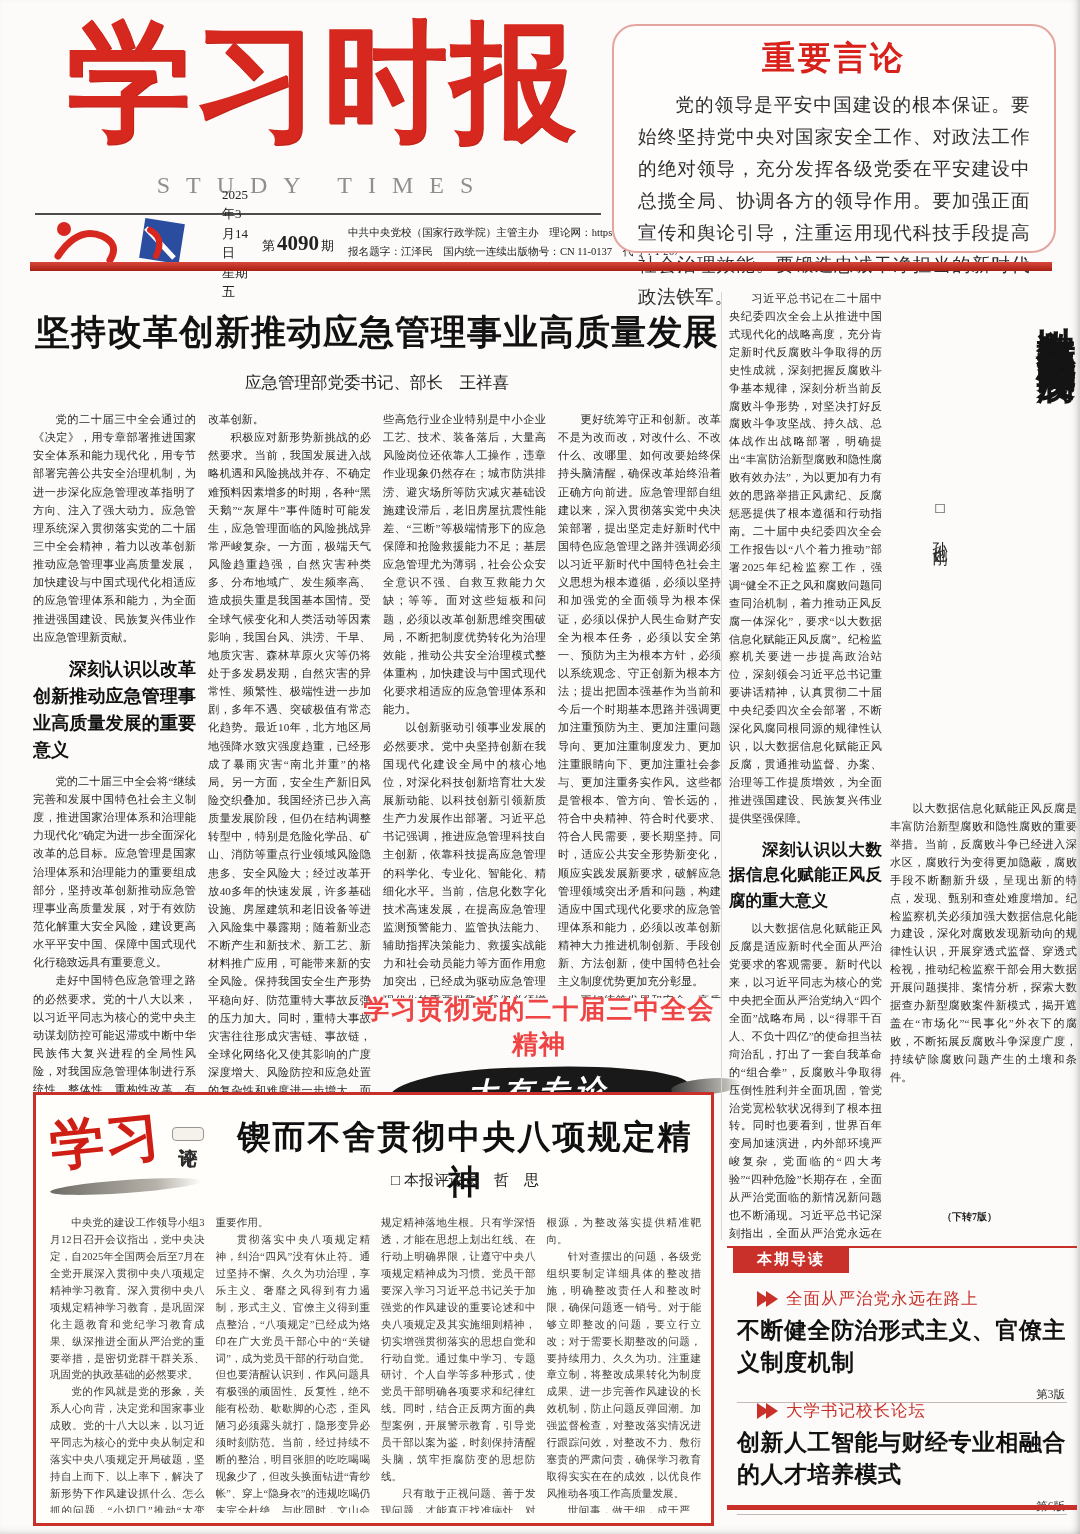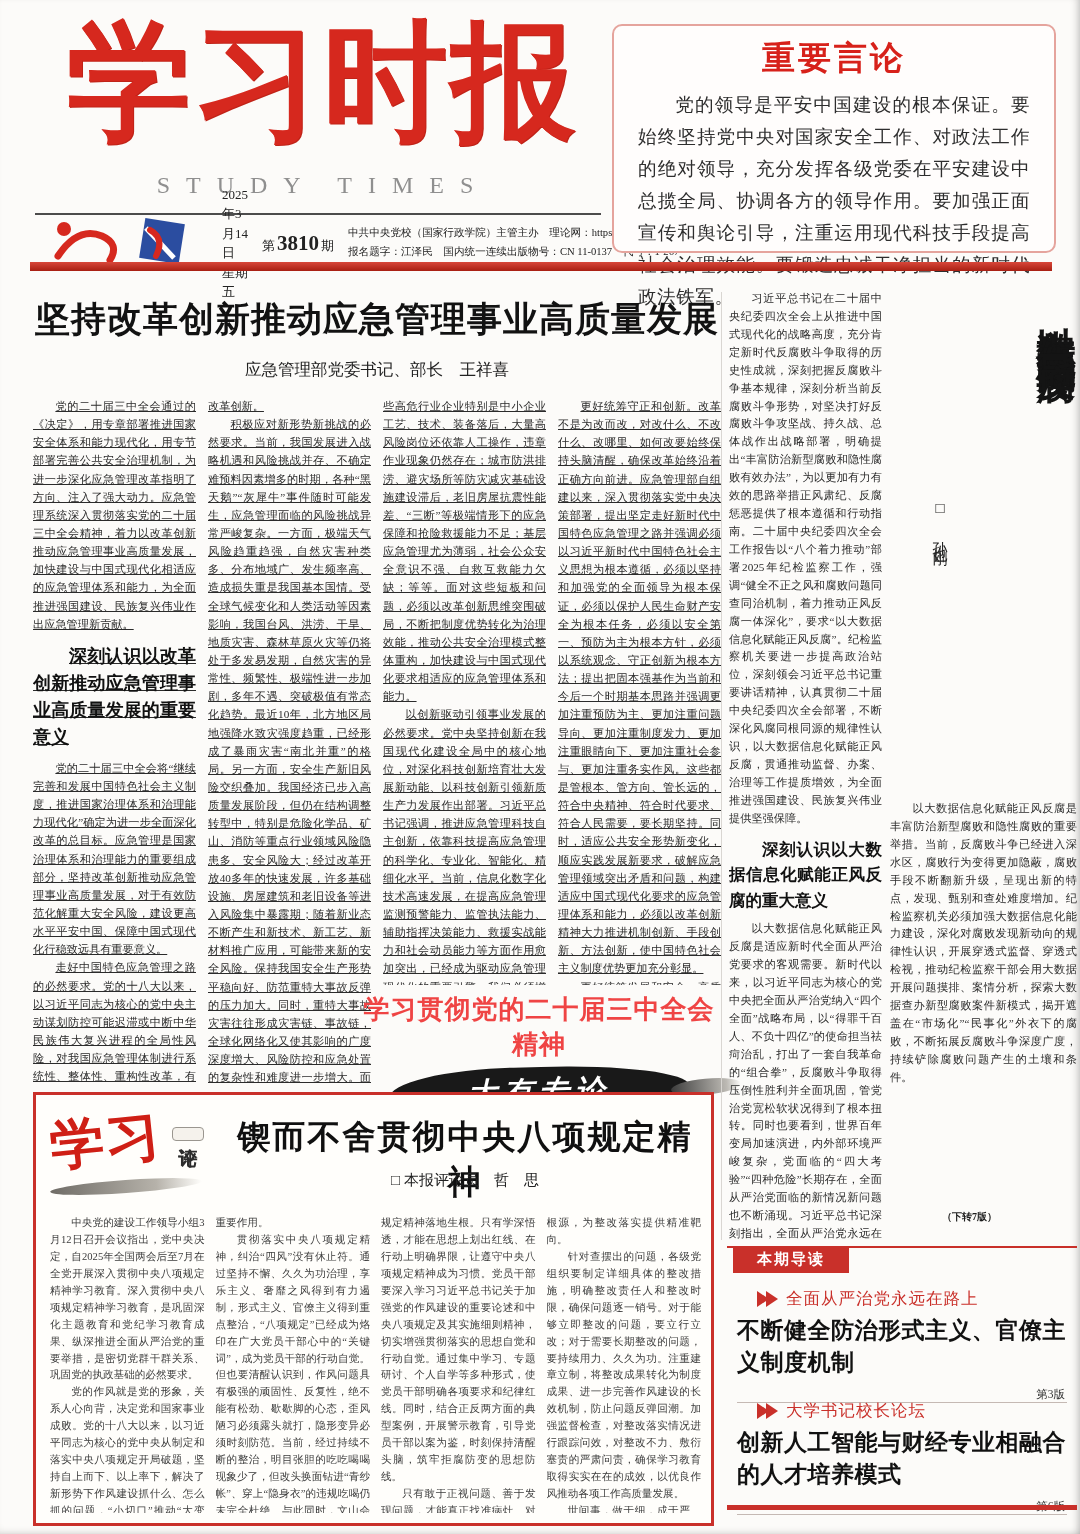--- a/index.html
+++ b/index.html
@@ -16,33 +16,33 @@
   .logo{position:absolute;left:50px;top:218px;width:150px;height:46px;}
   
   .dateline{position:absolute;left:222px;top:221px;width:400px;height:44px;display:flex;align-items:center;}
   .dl-date{width:96px;text-align:left;font-size:13px;line-height:1.5;color:#222;}
   .dl-sep{width:1px;height:38px;background:#8a8a8a;margin:0 7px;}
   .dl-issue{width:88px;text-align:center;font-size:13px;color:#222;white-space:nowrap;}
   .dl-issue b{font-size:21px;font-weight:900;padding:0 2px;}
   .dl-pub{flex:1;font-size:10.6px;line-height:1.75;color:#222;white-space:nowrap;}
   
   .remarks{position:absolute;left:612px;top:24px;width:444px;height:229px;
-        border:2px solid #e5a49d;border-radius:10px;background:#fffdfc;box-sizing:border-box;padding:10px 24px;}
+        border:2px solid #e5a49d;border-radius:24px;background:#fffdfc;box-sizing:border-box;padding:10px 24px;}
   .remarks-title{text-align:center;font-size:33px;font-weight:900;color:#d7211a;letter-spacing:3px;}
   .remarks-body{margin:8px 0 0;font-size:18.6px;line-height:1.72;text-indent:2em;color:#2e2e2e;
         text-align:justify;letter-spacing:.5px;}
   .red-band{position:absolute;left:30px;top:262px;width:1022px;height:9px;
         background:linear-gradient(#d8473a,#a81f13);}
   
-  .lead{position:absolute;left:33px;top:282px;width:688px;height:806px;}
+  .lead{position:absolute;left:33px;top:295px;width:688px;height:806px;}
   .lead h1{margin:14px 0 0;text-align:center;font-size:35px;font-weight:900;letter-spacing:1px;color:#121212;}
   .lead-byline{margin:16px 0 0;text-align:center;font-size:16.5px;color:#222;}
   .cols{position:relative;margin-top:16px;height:688px;}
   .col{position:absolute;top:0;width:163px;overflow:hidden;text-align:justify;
-        font-size:11.2px;line-height:1.62;color:#2b2b2b;text-decoration:underline;}
+        font-size:11.2px;line-height:1.62;color:#2b2b2b;}
   .col .para{margin:0;text-indent:2em;}
   .col .noind{text-indent:0;}
   .col h3{margin:10px 0 8px;font-size:18px;line-height:1.5;font-weight:900;color:#111;
         text-align:justify;text-indent:2em;}
   .c1{left:0;height:686px;} .c2{left:175px;height:686px;}
   .c3{left:350px;height:588px;} .c4{left:525px;width:163px;height:588px;}
   
   .banner{position:absolute;left:360px;top:992px;width:358px;height:96px;text-align:center;}
   .banner-kicker{font-size:26px;font-weight:700;color:#ef4444;letter-spacing:1px;}
   .banner-brush{position:relative;margin:5px auto 0;width:300px;height:50px;background:#191919;
@@ -122,21 +122,21 @@
     </svg>
   </div>
 
   <div class="dateline">
     <div class="dl-date">
       <div>2025年3月14日</div>
       <div>星期五</div>
     </div>
     <div class="dl-sep"></div>
     <div class="dl-issue">
-      <span>第</span><b>3810</b><span>期</span>
+      <span>第</span><b>4090</b><span>期</span>
     </div>
     <div class="dl-sep"></div>
     <div class="dl-pub">
       <div>中共中央党校（国家行政学院）主管主办　理论网：https://www.cntheory.com</div>
       <div>报名题字：江泽民　国内统一连续出版物号：CN 11-0137　代号：1-267</div>
     </div>
   </div>
 
   <div class="remarks">
     <div class="remarks-title">重要言论</div>

